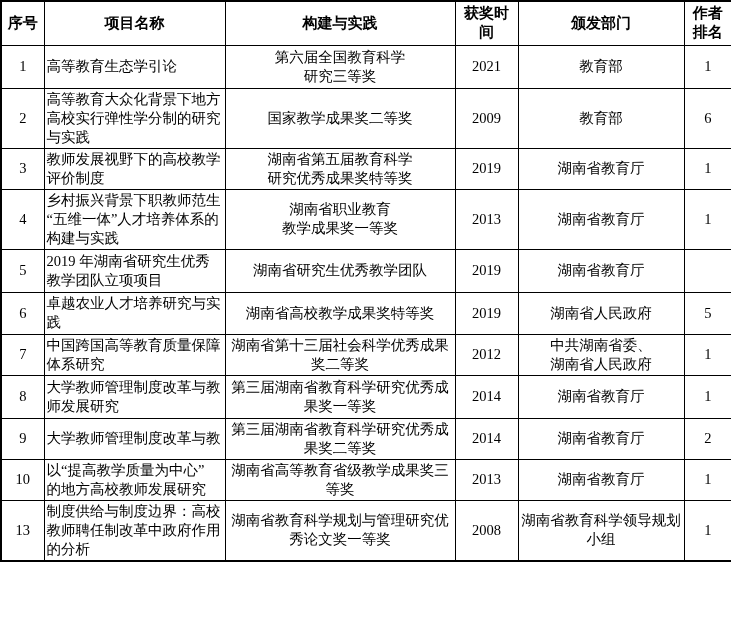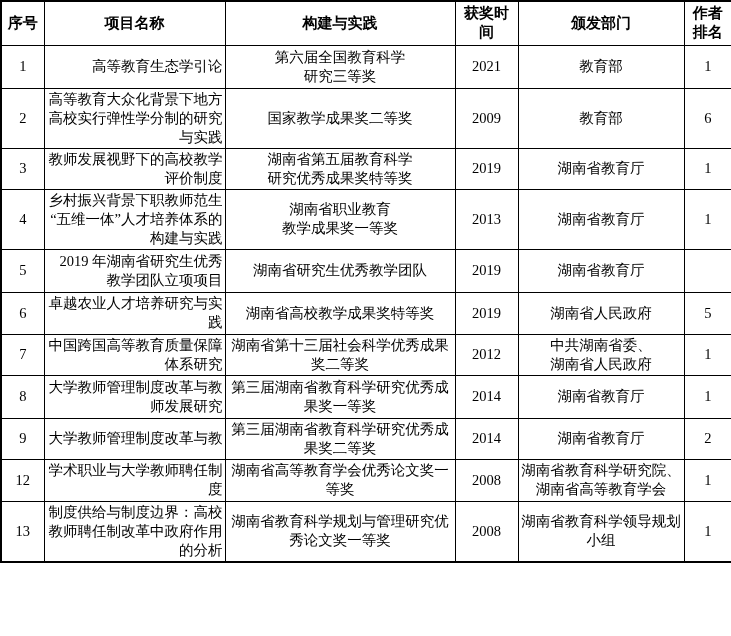--- a/index.html
+++ b/index.html
@@ -30,21 +30,21 @@
     vertical-align: middle;
     text-align: center;
     white-space: pre-line;
     overflow: hidden;
   }
   table.awards th {
     font-weight: bold;
     font-size: 15px;
   }
   table.awards td.cell-name {
-    text-align: right;
+    text-align: left;
   }
   col.c-index  { width: 43px; }
   col.c-name   { width: 181px; }
   col.c-level  { width: 230px; }
   col.c-year   { width: 63px; }
   col.c-dept   { width: 166px; }
   col.c-rank   { width: 48px; }
 </style>
 </head>
 <body>
@@ -151,29 +151,28 @@
       </tr>
       <tr style="height: 41px;">
         <td class="cell-index">9</td>
         <td class="cell-name">大学教师管理制度改革与教</td>
         <td class="cell-level">第三届湖南省教育科学研究优秀成
 果奖二等奖</td>
         <td class="cell-year">2014</td>
         <td class="cell-department">湖南省教育厅</td>
         <td class="cell-rank">2</td>
       </tr>
-      <tr style="height: 42px;">
-        <td class="cell-index">12</td>
-        <td class="cell-name">学术职业与大学教师聘任制
-度</td>
-        <td class="cell-level">湖南省高等教育学会优秀论文奖一
+      <tr style="height: 41px;">
+        <td class="cell-index">10</td>
+        <td class="cell-name">以“提高教学质量为中心”
+的地方高校教师发展研究</td>
+        <td class="cell-level">湖南省高等教育省级教学成果奖三
 等奖</td>
-        <td class="cell-year">2008</td>
-        <td class="cell-department">湖南省教育科学研究院、
-湖南省高等教育学会</td>
+        <td class="cell-year">2013</td>
+        <td class="cell-department">湖南省教育厅</td>
         <td class="cell-rank">1</td>
       </tr>
       <tr style="height: 60px;">
         <td class="cell-index">13</td>
         <td class="cell-name">制度供给与制度边界：高校
 教师聘任制改革中政府作用
 的分析</td>
         <td class="cell-level">湖南省教育科学规划与管理研究优
 秀论文奖一等奖</td>
         <td class="cell-year">2008</td>

